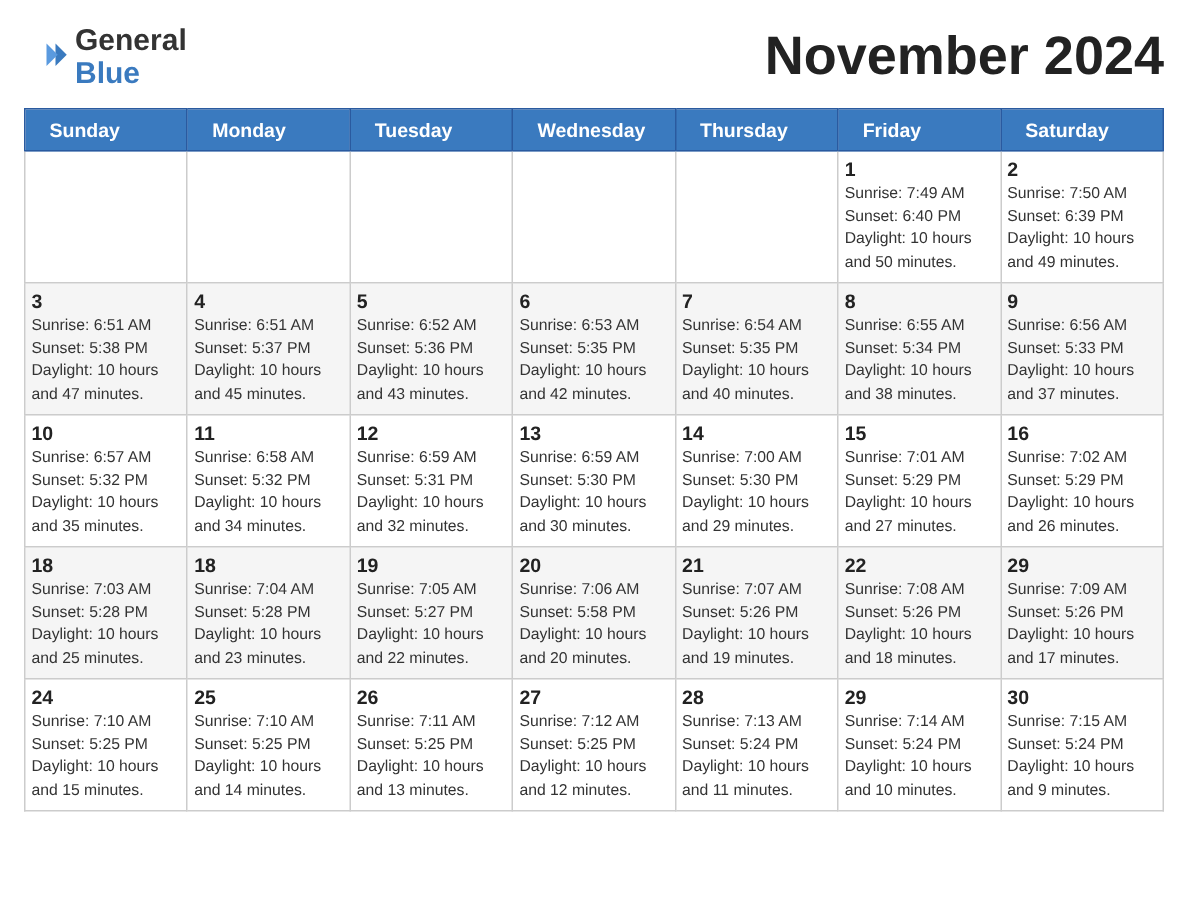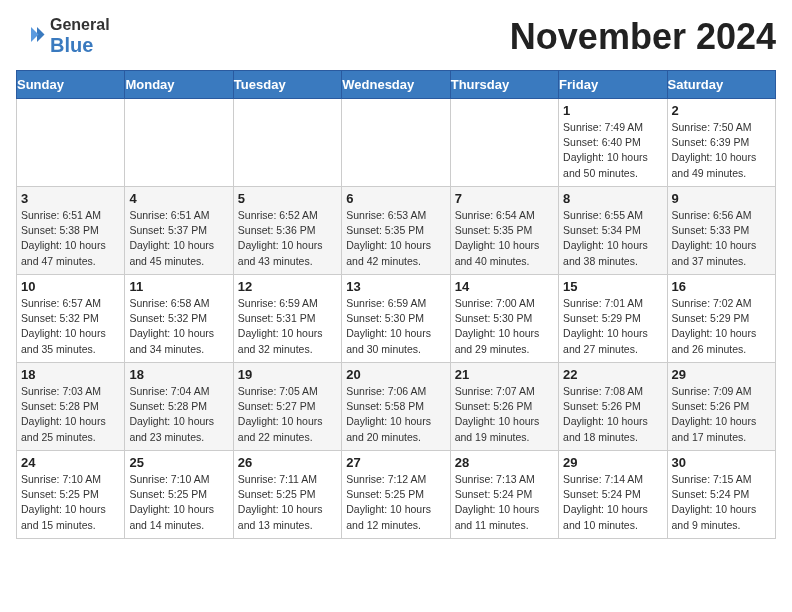--- a/index.html
+++ b/index.html
@@ -20,21 +20,21 @@
       display: flex;
       align-items: center;
       gap: 4px;
     }
     .logo-text {
       display: flex;
       flex-direction: column;
       line-height: 1.1;
     }
     .logo-general {
-      font-size: 16px;
+      font-size: 20px;
       font-weight: bold;
       color: #333;
     }
     .logo-blue {
       font-size: 20px;
       font-weight: bold;
       color: #3a7abf;
     }
     .logo-icon {
       width: 30px;
@@ -55,21 +55,21 @@
     table {
       width: 100%;
       border-collapse: collapse;
       table-layout: fixed;
     }
     thead tr th {
       background: #3a7abf;
       color: #fff;
       font-size: 13px;
       font-weight: bold;
-      padding: 6px 0;
+      padding: 6px 16px;
       text-align: left;
       border: 1px solid #2a5a9f;
     }
     tbody tr td {
       vertical-align: top;
       border: 1px solid #ccc;
       padding: 4px 4px;
       font-size: 11px;
       color: #333;
       height: 88px;

